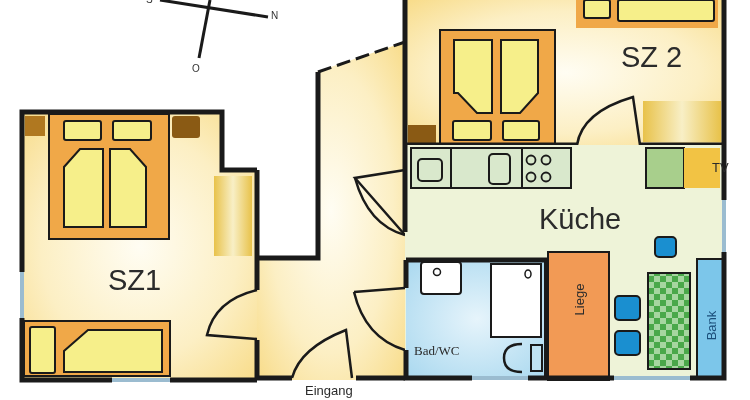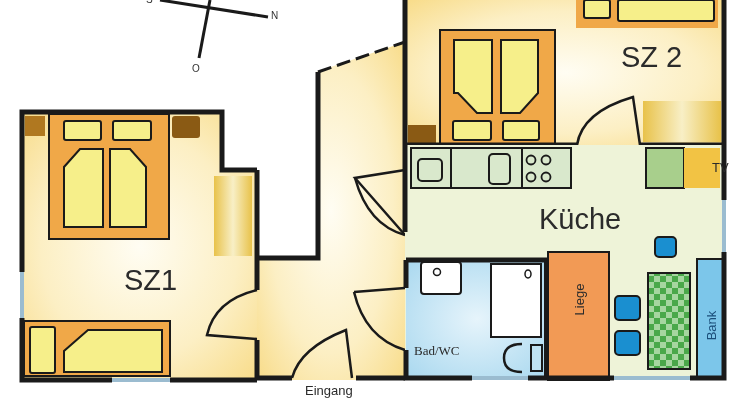--- a/index.html
+++ b/index.html
@@ -168,21 +168,21 @@
     <path d="M406 350 L406 378 L472 378" fill="none" stroke="#1a1a1a" stroke-width="5"></path>
     <line x1="472" y1="378" x2="528" y2="378" stroke="#9bbcd0" stroke-width="4"></line>
     <path d="M528 378 L548 378" fill="none" stroke="#1a1a1a" stroke-width="5"></path>
   </g>
 </svg>
 
 <div class="lbl compass-label" style="left:271px; top:10px;">N</div>
 <div class="lbl compass-label" style="left:192px; top:63px;">O</div>
 <div class="lbl compass-label" style="left:146px; top:-6px;">S</div>
 
-<div class="lbl room-label" style="left:124px; top:264px;">SZ1</div>
+<div class="lbl room-label" style="left:108px; top:264px;">SZ1</div>
 <div class="lbl room-label" style="left:621px; top:41px;">SZ 2</div>
 <div class="lbl room-label" style="left:539px; top:203px;">Küche</div>
 <div class="lbl small-label" style="left:414px; top:343px;font-family:Liberation Serif, serif;">Bad/WC</div>
 <div class="lbl small-label" style="left:305px; top:383px;">Eingang</div>
 
 <div class="lbl small-label" style="left:712px; top:160px;">TV</div>
 <div class="lbl small-label vert" style="left:559px; top:292px; width:40px; text-align:center;">Liege</div>
 <div class="lbl small-label vert" style="left:691px; top:318px; width:40px; text-align:center; color:#1b4e7a;">Bank</div>
 
 </body></html>

